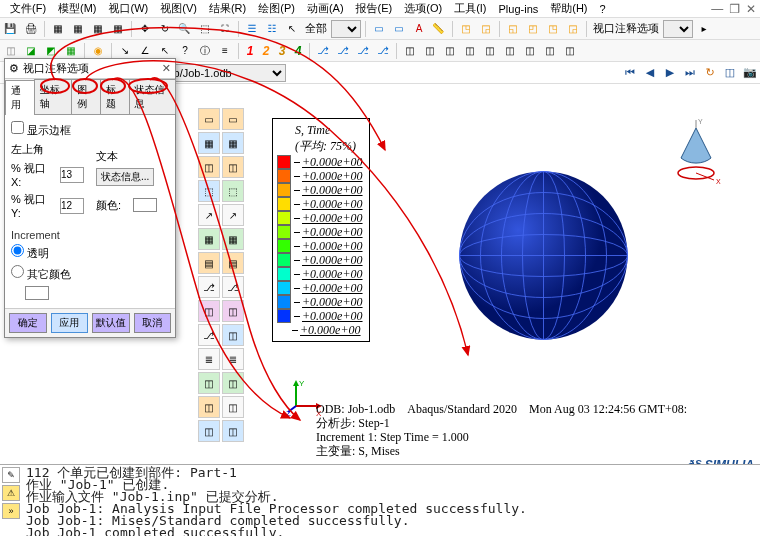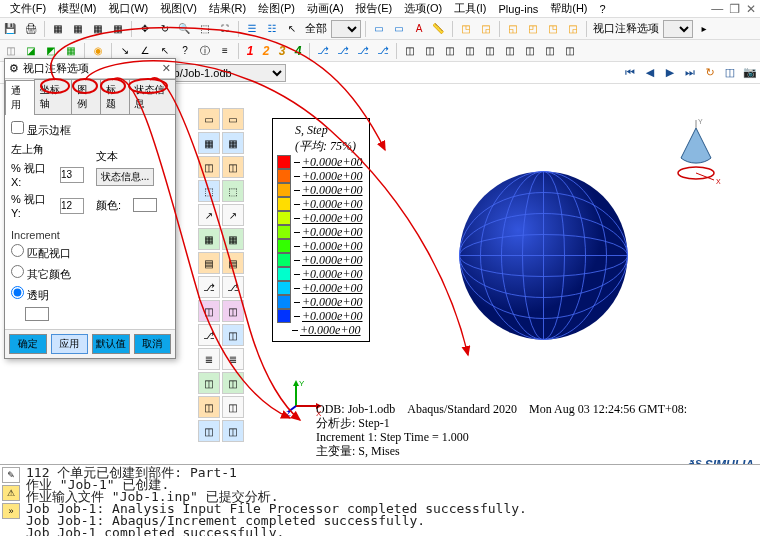--- a/index.html
+++ b/index.html
@@ -26,21 +26,21 @@
   .dialog-tab { padding: 3px 5px; border: 1px solid #999; border-bottom: none; margin-right: -1px; background: #eee; font-size: 10px; cursor: pointer; position: relative; }
   .dialog-tab.active { background: #fff; top: 1px; }
   .dialog-body { padding: 6px; background: #fff; font-size: 11px; }
   .dialog-body label { display: block; margin-bottom: 4px; }
   .row { display: flex; align-items: center; gap: 12px; margin-bottom: 4px; }
   .field-input { width: 24px; height: 16px; font-size: 10px; border: 1px solid #999; }
   .btn-small { font-size: 10px; padding: 1px 4px; border: 1px solid #999; background: #eee; cursor: pointer; }
   .color-swatch { width: 24px; height: 14px; border: 1px solid #888; background: #fff; display: inline-block; }
   .group-title { font-size: 11px; margin: 6px 0 3px; color: #333; }
   .dialog-buttons { display: flex; gap: 4px; padding: 4px; background: #f4f4f4; border-top: 1px solid #ccc; }
-  .dialog-buttons button { flex: 1; font-size: 10px; padding: 2px 2px; cursor: pointer; border: 1px solid #888; background: #0ea5e9; }
+  .dialog-buttons button { flex: 1; font-size: 10px; padding: 2px 2px; cursor: pointer; border: 1px solid #888; background: #c4b5fd; }
   .dialog-buttons button.primary { background: #cde4ff; border-color: #4a90d9; }
   
   .side-tools { position: absolute; left: 198px; top: 108px; width: 52px; display: flex; flex-wrap: wrap; gap: 2px; }
   .side-tools .st { width: 22px; height: 22px; border: 1px solid #ccc; background: #f8f8f8; display: flex; align-items: center; justify-content: center; font-size: 10px; cursor: pointer; }
   .side-tools .st.c1{background:#ffe0b0}.side-tools .st.c2{background:#d0e8ff}.side-tools .st.c3{background:#d0f0d0}.side-tools .st.c4{background:#f0d0f0}
   
   .viewport { position: absolute; left: 256px; top: 108px; right: 4px; bottom: 78px; background: #fff; }
   
   .legend { position: absolute; left: 16px; top: 10px; border: 1px solid #000; padding: 4px 6px 4px 4px; background: #fff; font-family: "Times New Roman", serif; font-style: italic; font-size: 12px; }
   .legend-title { font-style: italic; padding-left: 18px; }
@@ -216,23 +216,22 @@
       <div style="flex:1">
         <div style="margin-bottom:4px">文本</div>
         <button class="btn-small">状态信息...</button>
         <div class="row" style="margin-top:12px">
             <span>颜色:</span>
             <span class="color-swatch"></span>
           </div>
       </div>
     </div>
     <div class="group-title">Increment</div>
-    <label><input type="radio" name="bg" style=""> <span>匹配视口</span></label>
+    <label><input type="radio" name="bg" checked="" style=""> <span>透明</span></label>
     <label><input type="radio" name="bg" style=""> <span>其它颜色</span></label>
-    <label><input type="radio" name="bg" checked="" style=""> <span>透明</span></label>
     <span class="color-swatch" style="margin-left:14px"></span>
   </div>
   <div class="dialog-buttons">
     <button>确定</button>
     <button class="primary">应用</button>
     <button>默认值</button>
     <button>取消</button>
   </div>
 </div>
 
@@ -263,21 +262,21 @@
     <div class="st c3">◫</div>
   <div class="st c1">◫</div>
     <div class="st">◫</div>
   <div class="st c2">◫</div>
     <div class="st c2">◫</div>
 </div>
 
 <div class="viewport">
 
   <div class="legend">
-    <div class="legend-title">S, Step</div>
+    <div class="legend-title">S, Time</div>
     <div class="legend-avg">(平均: 75%)</div>
     <div id="legend-rows">
         <div class="legend-row">
           <div class="legend-cell" style="background: rgb(255, 0, 0);"></div>
           <div class="legend-tick"></div>
           <span class="legend-val">+0.000e+00</span>
         </div>
         <div class="legend-row">
           <div class="legend-cell" style="background: rgb(255, 102, 0);"></div>
           <div class="legend-tick"></div>
@@ -395,21 +394,21 @@
   <div class="msg-icons">
     <div class="msg-icon">✎</div>
     <div class="msg-icon y">⚠</div>
     <div class="msg-icon y">»</div>
   </div>
   <div class="msg-text" id="msg-lines">
       <div>112 个单元已创建到部件: Part-1</div>
       <div>作业 "Job-1" 已创建.</div>
       <div>作业输入文件 "Job-1.inp" 已提交分析.</div>
       <div>Job Job-1: Analysis Input File Processor completed successfully.</div>
-      <div>Job Job-1: Abaqus/Increment completed successfully.</div>
+      <div>Job Job-1: Mises/Standard completed successfully.</div>
       <div>Job Job-1 completed successfully.</div>
     </div>
 </div>
 
 <div class="red-circle" style="left:40px;top:78px;width:30px;height:16px"></div>
 <div class="red-circle" style="left:72px;top:78px;width:26px;height:16px"></div>
 <div class="red-circle" style="left:100px;top:78px;width:26px;height:16px"></div>
 <div class="red-circle" style="left:128px;top:78px;width:40px;height:16px"></div>
 
 <svg class="arrow-svg">

